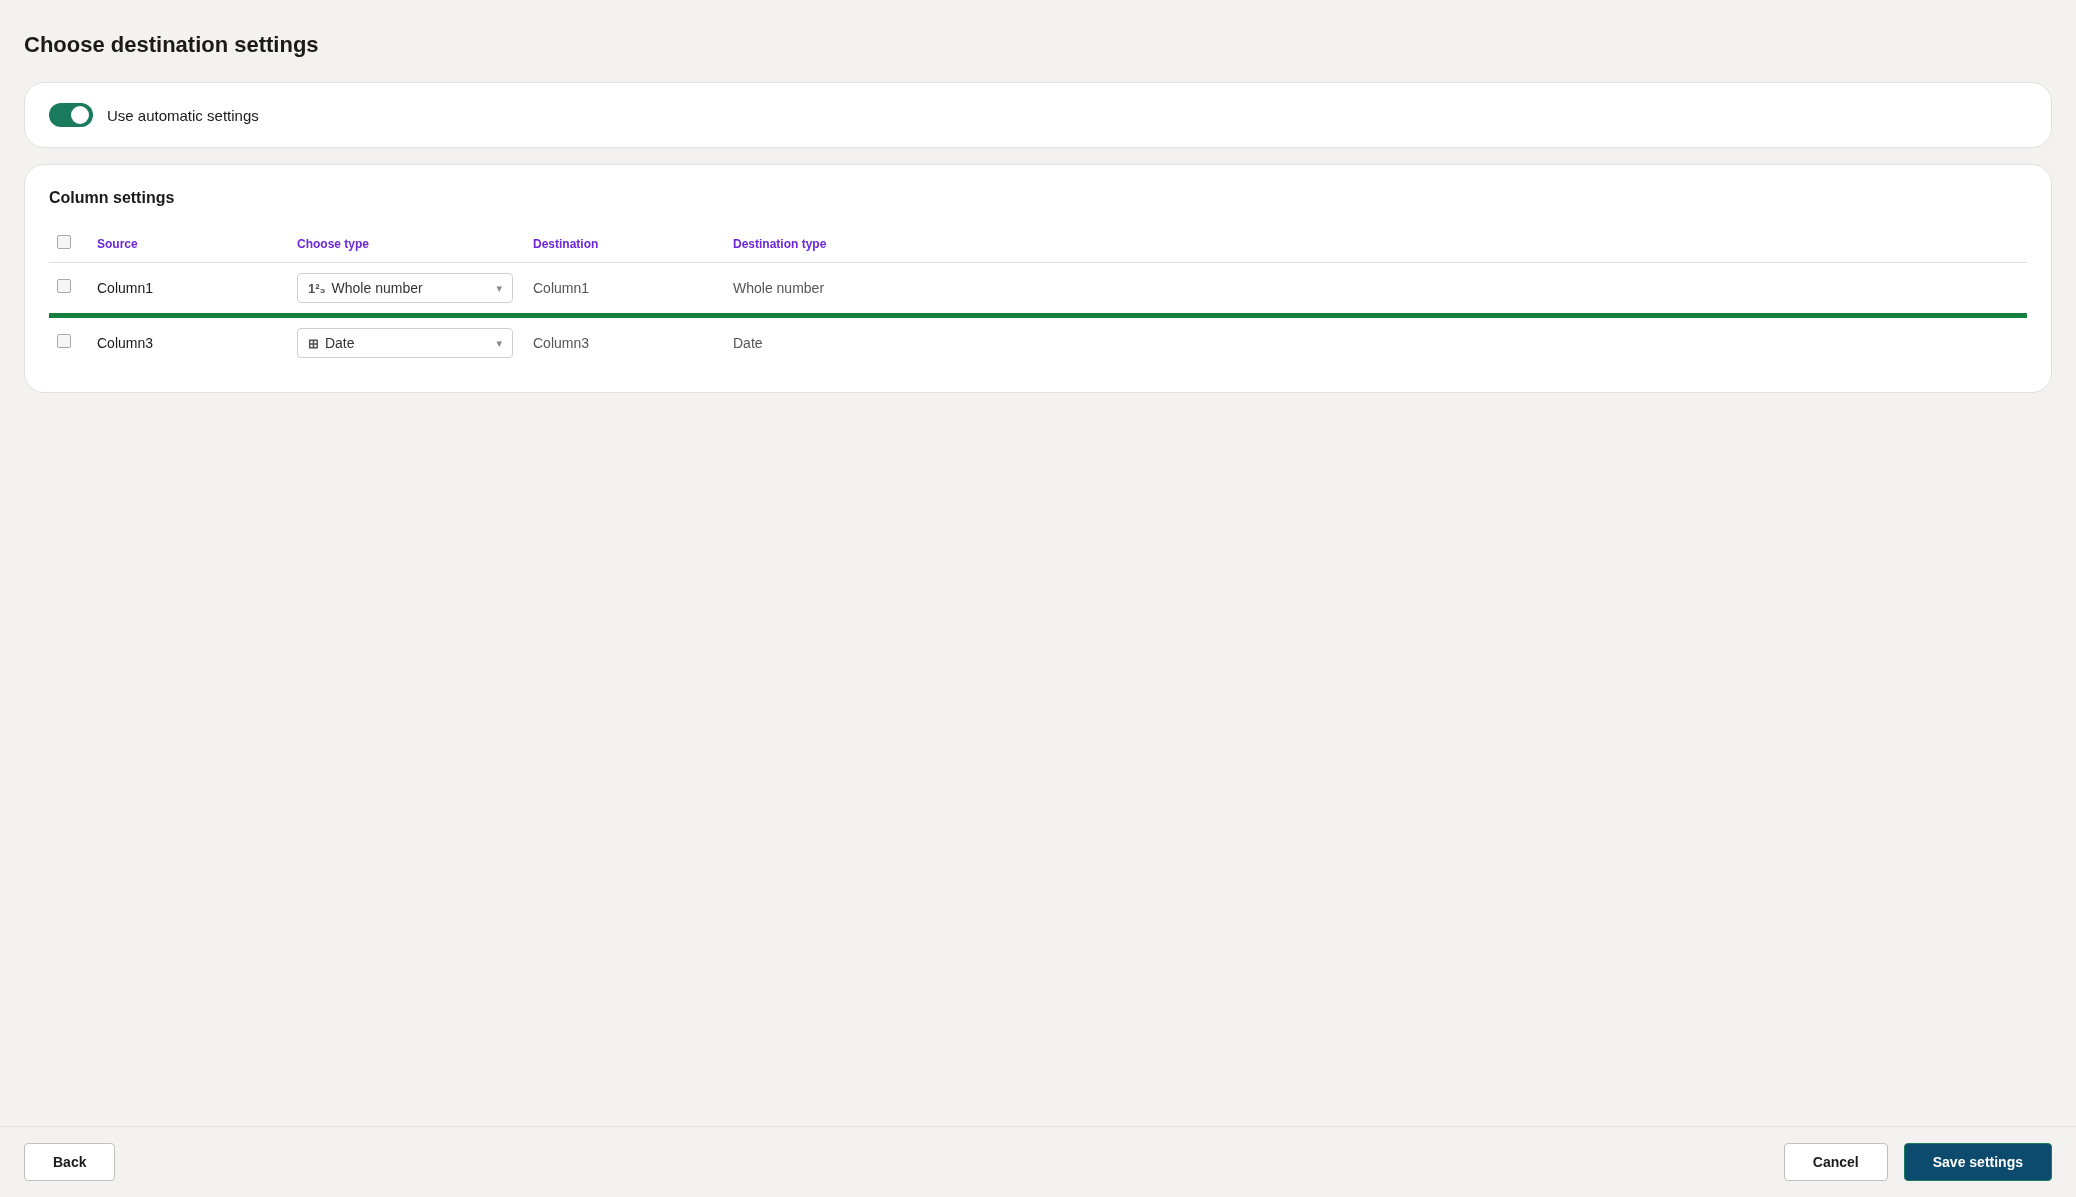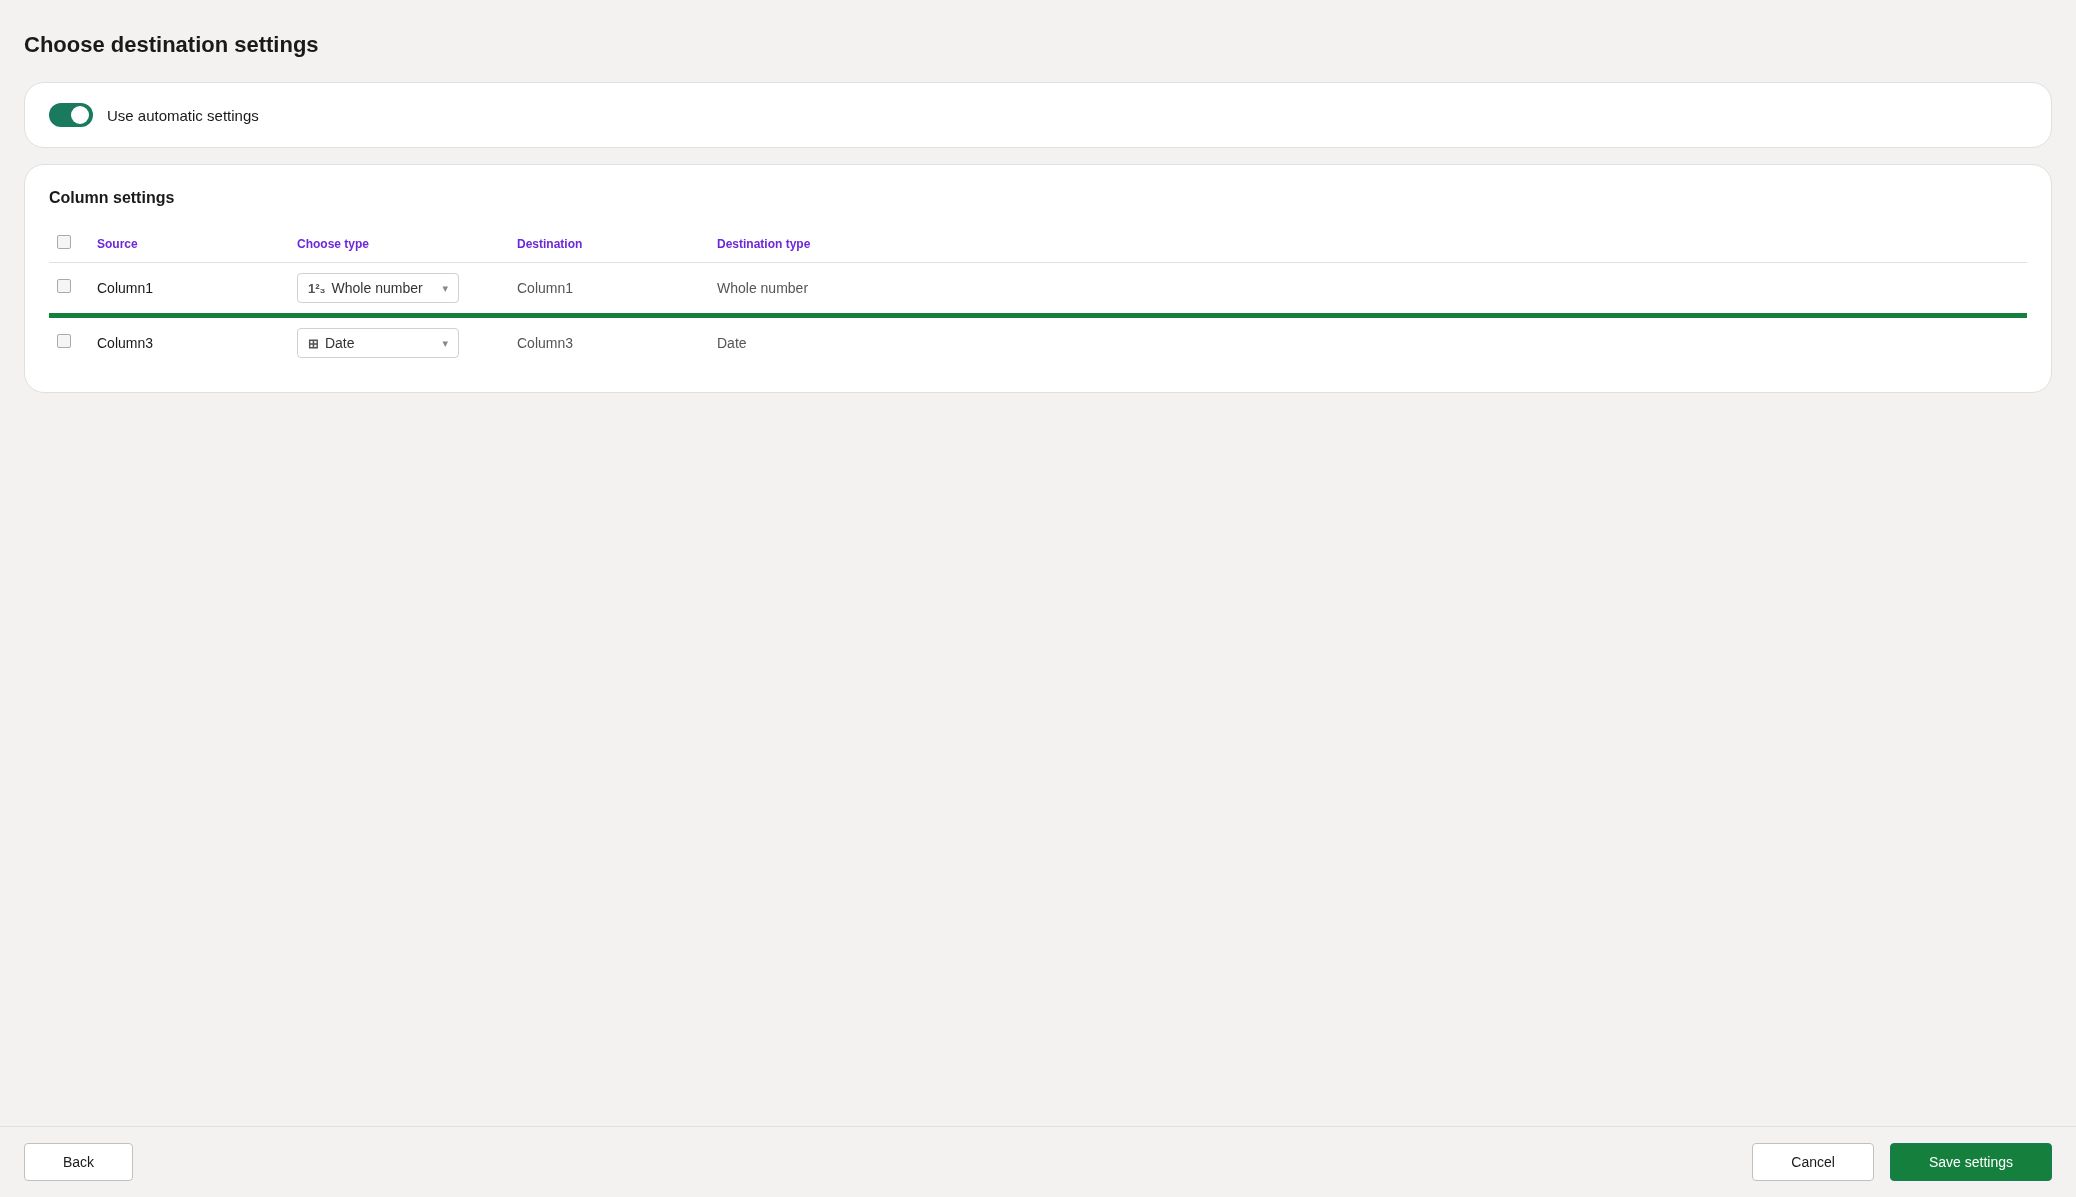--- a/index.html
+++ b/index.html
@@ -160,21 +160,21 @@
     
     .type-dropdown {
       display: flex;
       align-items: center;
       gap: 6px;
       border: 1px solid #d0d0d0;
       border-radius: 4px;
       padding: 6px 10px;
       background: #ffffff;
       cursor: pointer;
-      width: 162px;
+      width: 216px;
       justify-content: space-between;
       font-size: 14px;
       color: #333333;
     }
 
     .dropdown-left {
       display: flex;
       align-items: center;
       gap: 6px;
     }
@@ -203,32 +203,32 @@
       right: 0;
       background: #f3f2f0;
       padding: 16px 24px;
       display: flex;
       justify-content: space-between;
       align-items: center;
       border-top: 1px solid #e0e0e0;
     }
 
     .btn {
-      padding: 10px 38px;
+      padding: 10px 28px;
       font-size: 14px;
       border-radius: 4px;
       cursor: pointer;
-      font-weight: 400;
+      font-weight: 700;
       border: 1px solid #c0c0c0;
       background: #ffffff;
       color: #1a1a1a;
     }
 
     .btn-primary {
-      background: #15803d;
+      background: #0c4a6e;
       color: #ffffff;
       border: 1px solid #1a7a5e;
     }
 
     .footer-right {
       display: flex;
       gap: 16px;
       align-items: center;
     }
 

